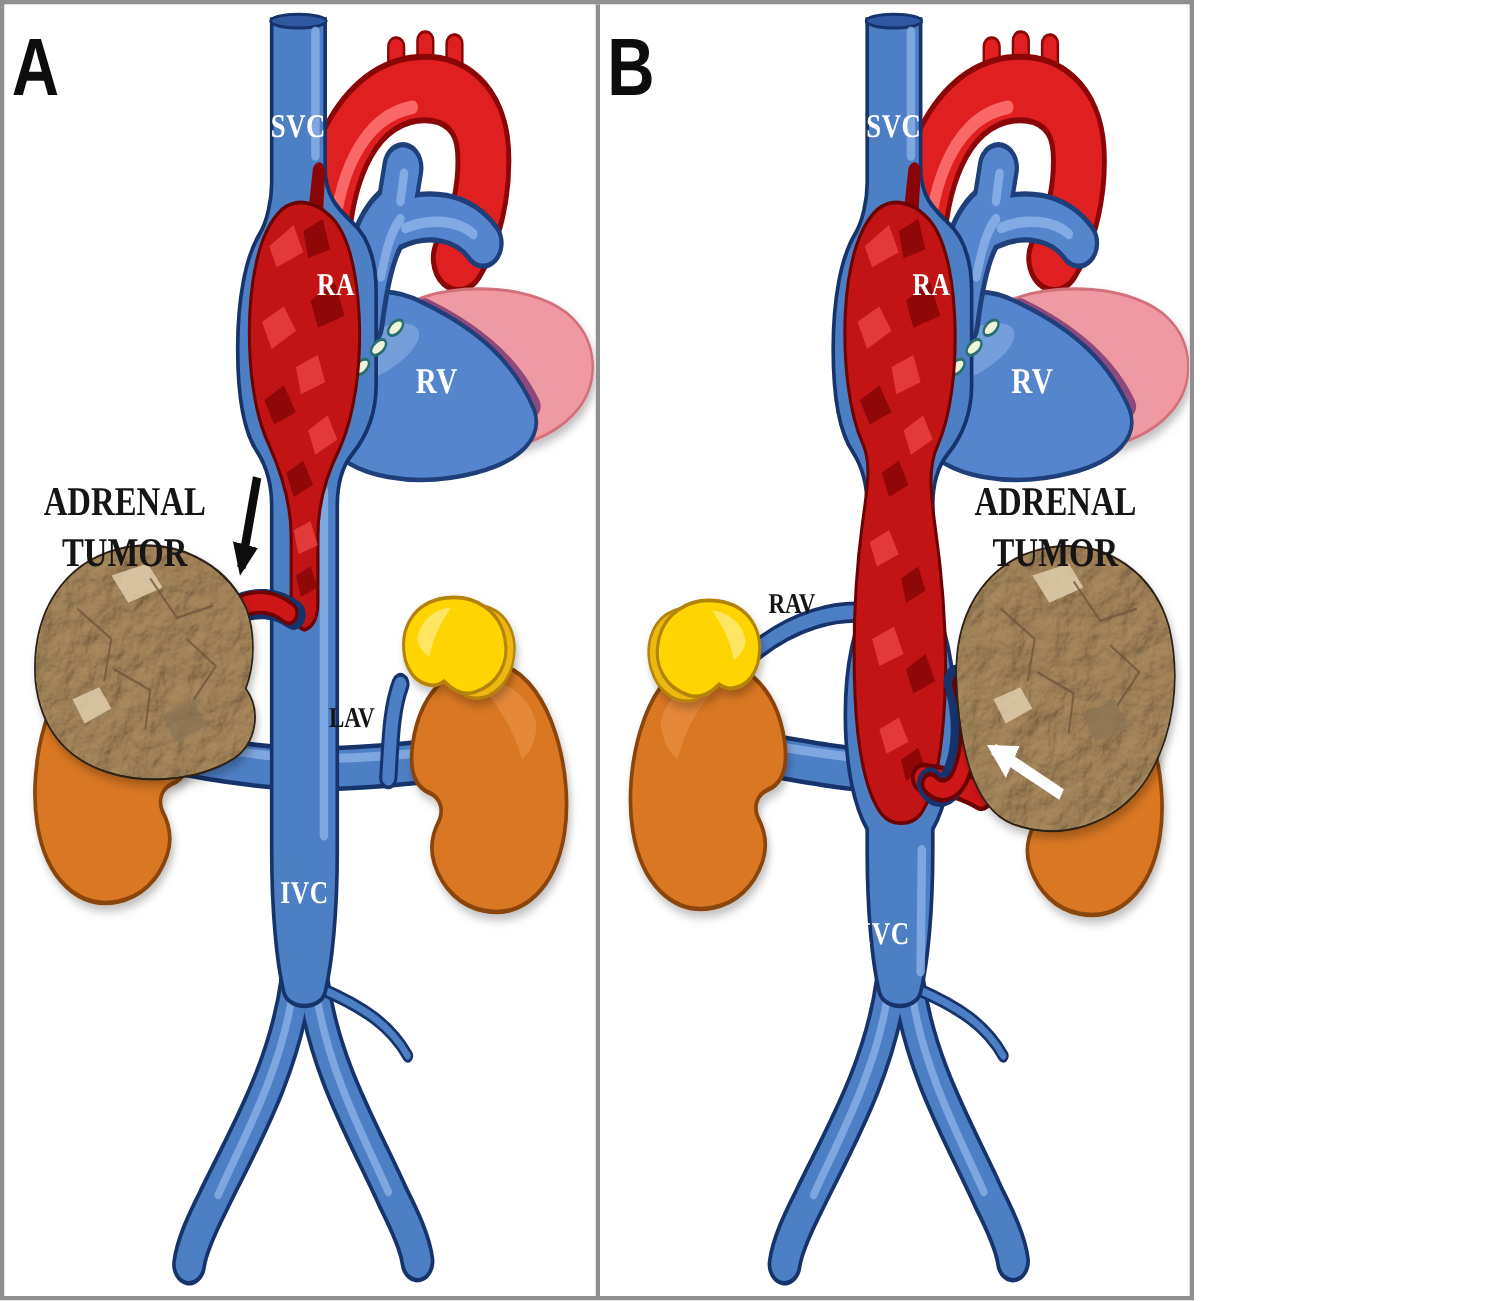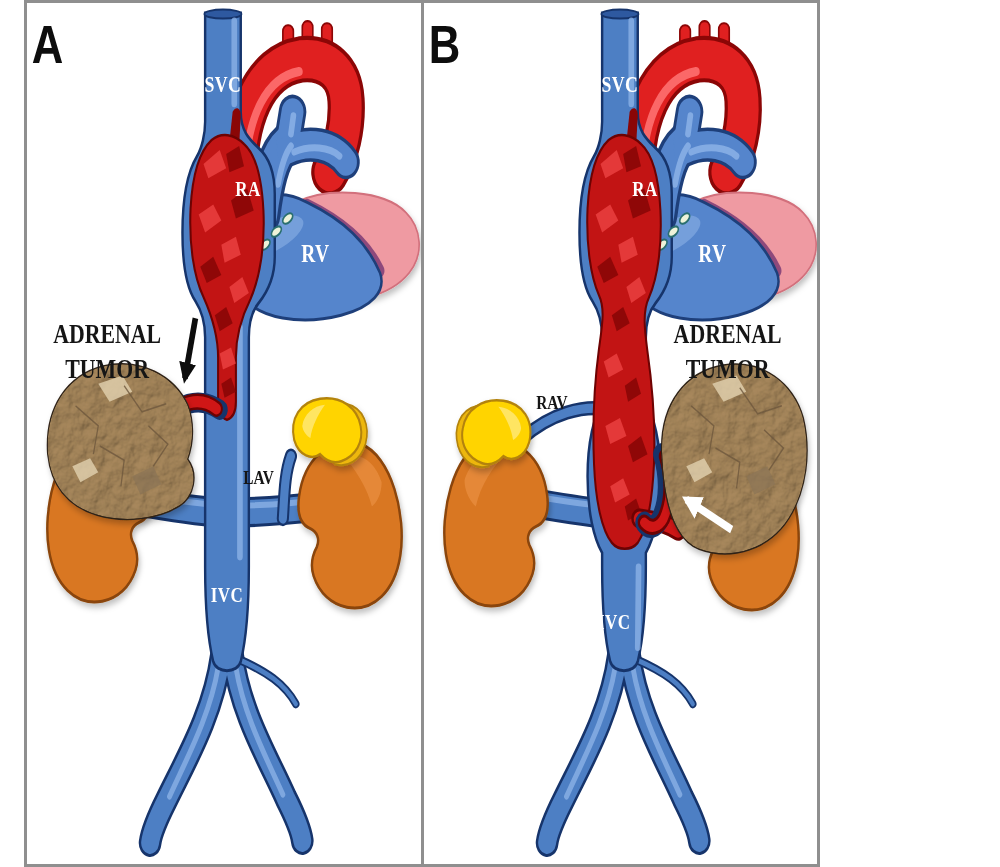--- a/index.html
+++ b/index.html
@@ -1,17 +1,17 @@
 <!DOCTYPE html>
 <html><head>
 <meta charset="utf-8">
 <style>
   html,body{margin:0;padding:0;background:#fff;}
   .figure{width:796px;height:867px;box-sizing:border-box;border:3px solid #8f8f8f;
-          display:flex;background:#fff;position:relative;font-family:"Liberation Sans",sans-serif;margin-left:24px;}
+          display:flex;background:#fff;position:relative;font-family:"Liberation Sans",sans-serif;}
   .panel{flex:1 1 0;position:relative;background:#fff;overflow:hidden;}
   .divider{width:3px;background:#8f8f8f;}
   .panel svg{display:block;width:100%;height:100%;}
   text{user-select:none;}
   .aD{stroke:#8b0606;fill:none;stroke-linecap:round}
   .aM{stroke:#e02020;fill:none;stroke-linecap:round}
   .aH{stroke:#ff7575;fill:none;stroke-linecap:round;opacity:.85}
   .pD{stroke:#1e3f7a;fill:none;stroke-linecap:round}
   .pM{stroke:#5585cc;fill:none;stroke-linecap:round}
   .pH{stroke:#8fb4e8;fill:none;stroke-linecap:round;opacity:.8}

